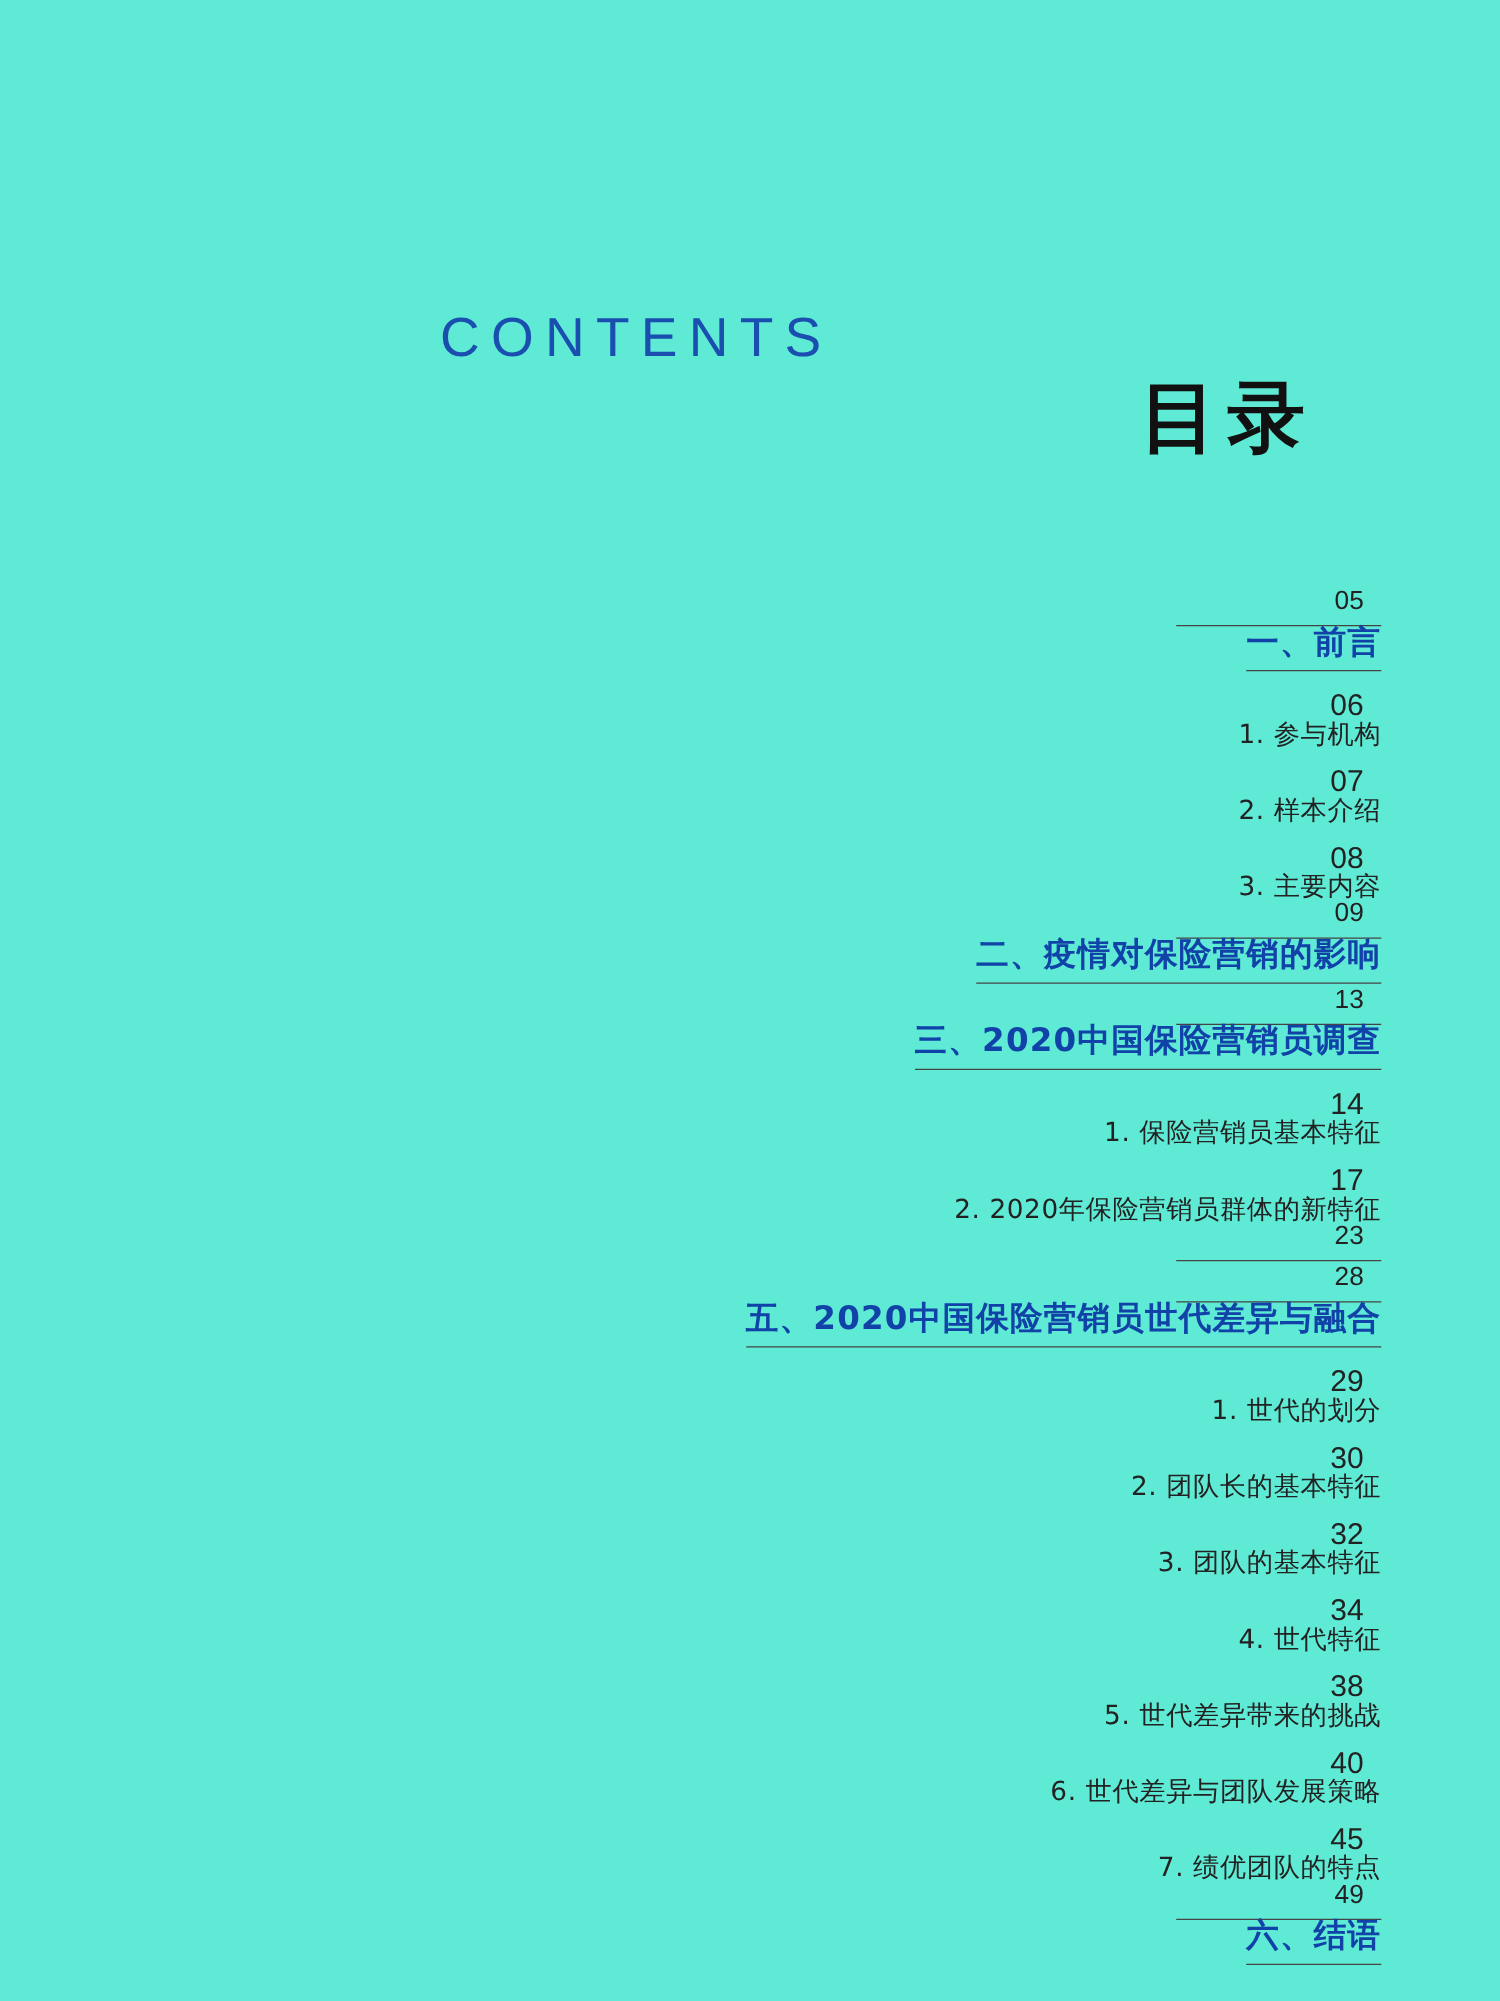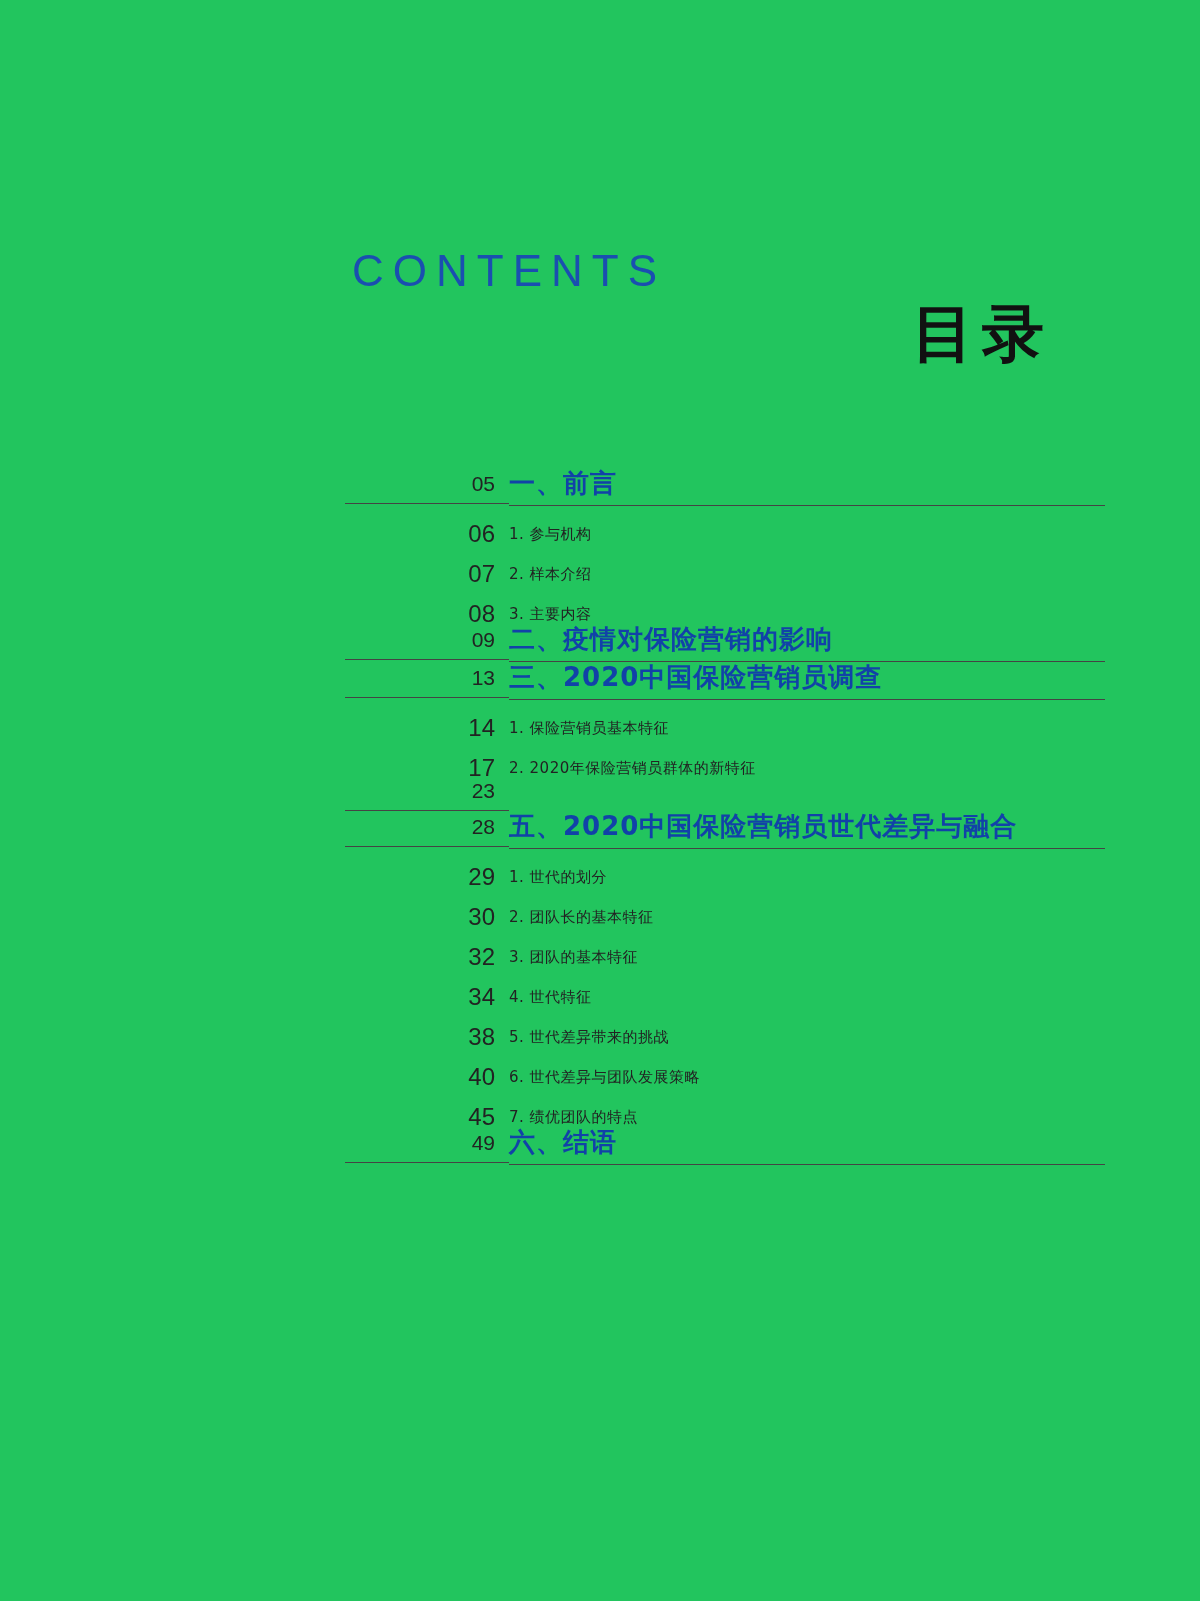--- a/index.html
+++ b/index.html
@@ -11,21 +11,21 @@
     width: 1200px;
     height: 1601px;
     font-family: "Liberation Sans", "DejaVu Sans", sans-serif;
     color: #111111;
     position: relative;
     overflow: hidden;
   }
   .page {
     position: absolute;
     inset: 0;
-    background: #22c55e;
+    background: #5eead4;
   }
   .toc-header {
     position: absolute;
     left: 352px;
     top: 248px;
     width: 700px;
   }
   .toc-title-en {
     font-size: 44px;
     letter-spacing: 9px;
@@ -53,22 +53,23 @@
   }
 
   .group {
     margin-bottom: 0;
   }
   .group + .group {
   }
 
   .row {
     display: flex;
-    align-items: center;
+    align-items: flex-end;
     line-height: 1.0;
+    flex-direction: column;
   }
 
   .row.main {
     margin-bottom: 2px;
   }
 
   .num {
     width: 105px;
     text-align: right;
     padding-right: 10px;
@@ -103,21 +104,21 @@
   }
 
   .row.sub .num {
     width: 150px;
     padding-right: 14px;
     font-size: 24px;
     color: #222222;
   }
 
   .row.sub .label {
-    font-size: 15px;
+    font-size: 21px;
     color: #222222;
     font-family: "DejaVu Sans", "Liberation Sans", sans-serif;
     letter-spacing: 0.5px;
   }
 </style>
 </head>
 <body>
 
 <div class="page">
 

